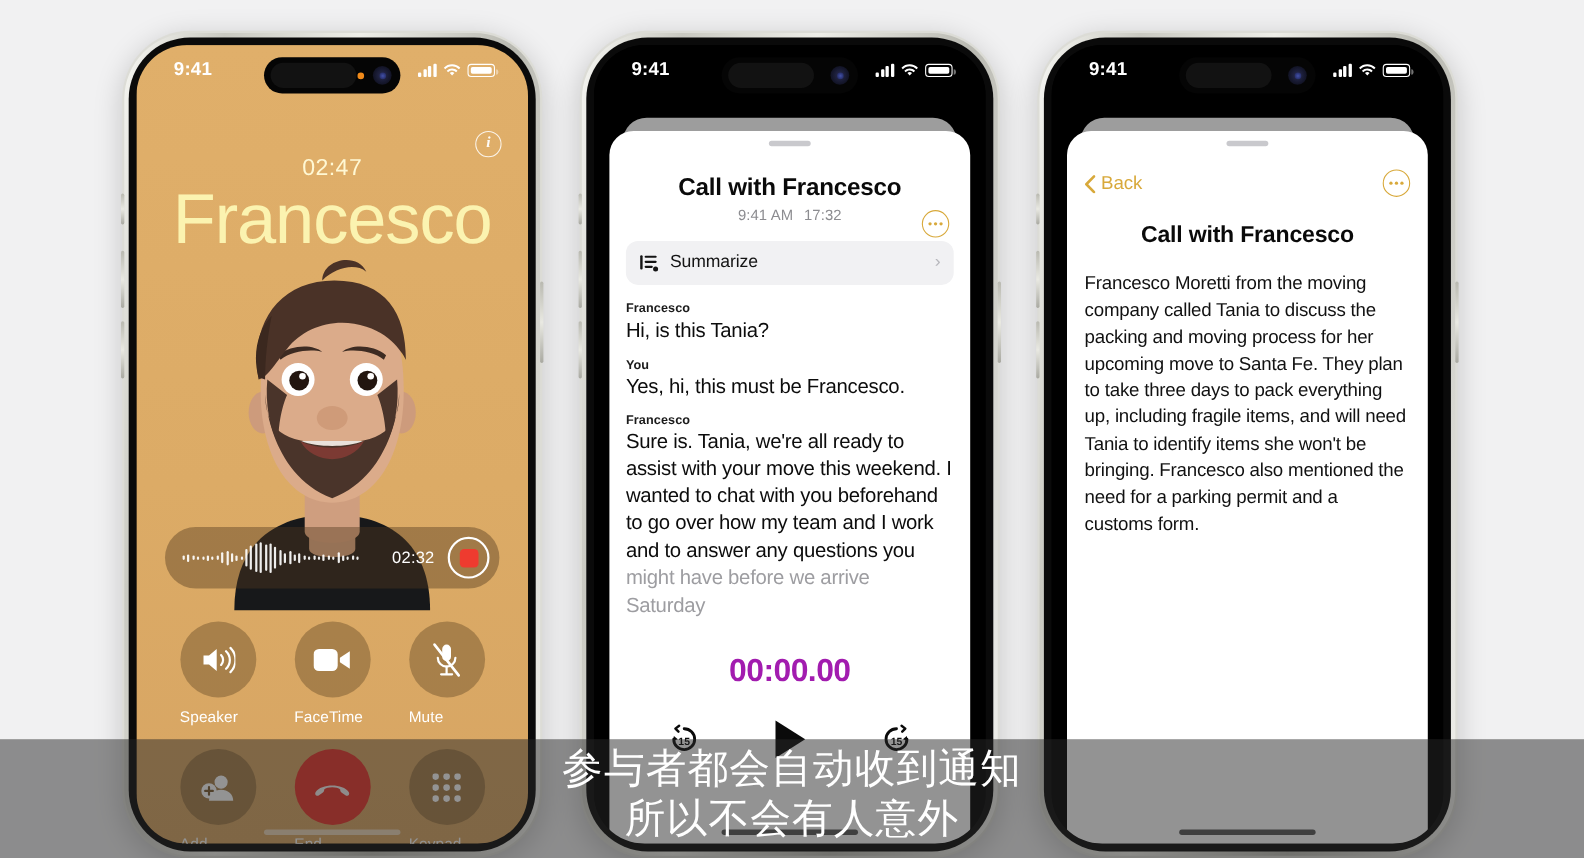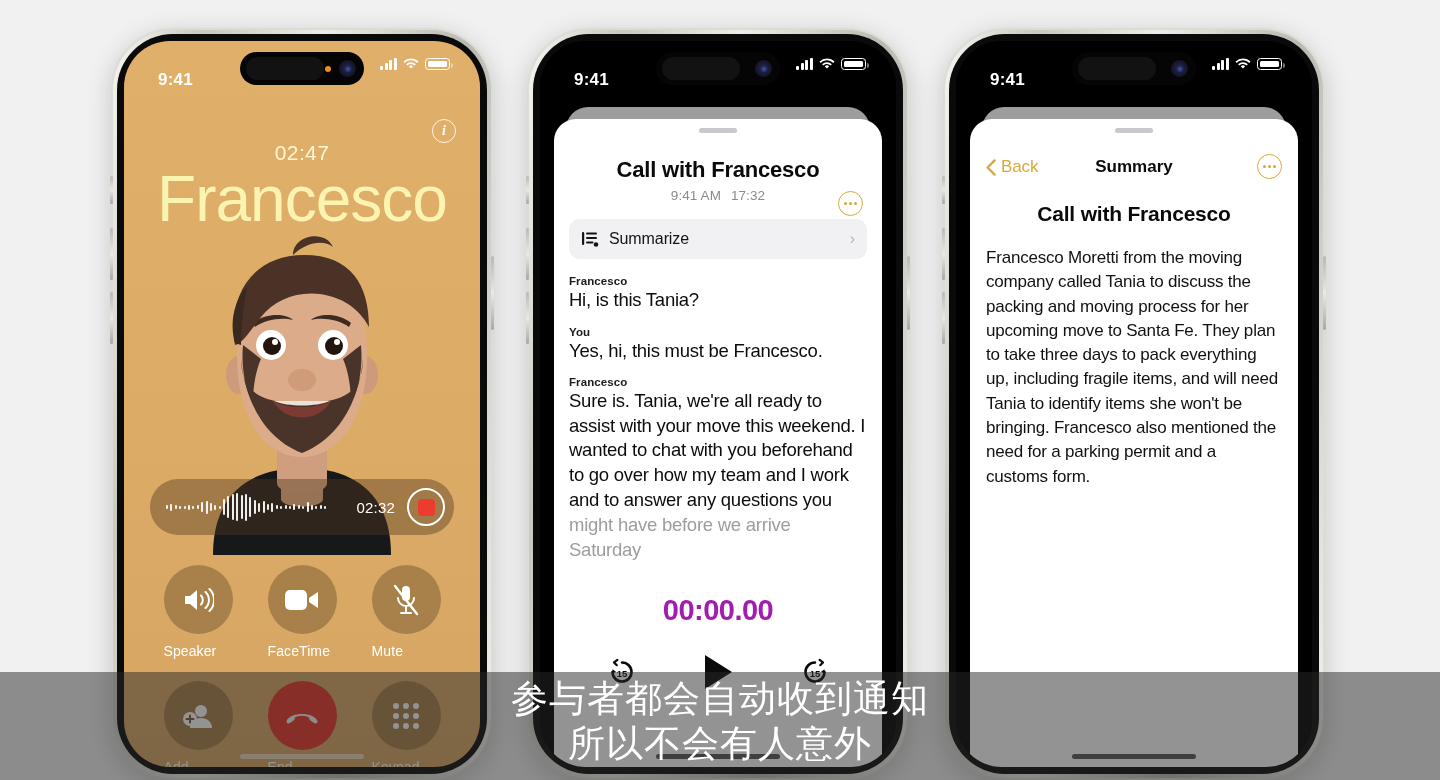--- a/index.html
+++ b/index.html
@@ -20,21 +20,21 @@
   .screen { position: absolute; inset: 13px; border-radius: 46px; overflow: hidden; background: #000; }
 
   
   .btn-side { position: absolute; width: 3px; border-radius: 2px;
               background: linear-gradient(180deg,#b9b9b0,#e9e9e2,#a9a9a1); }
   .btn-left  { left: -1px; }
   .btn-right { right: -1px; }
 
   
   .statusbar { position: absolute; top: 0; left: 0; right: 0; height: 54px; z-index: 6; }
-  .sb-time { position: absolute; left: 34px; top: 29px; font-size: 17px; font-weight: 700;
+  .sb-time { position: absolute; left: 34px; top: 12px; font-size: 17px; font-weight: 700;
              letter-spacing: .2px; text-align: right; }
   .sb-right { position: absolute; right: 30px; top: 17px; display: flex; align-items: center; gap: 6px; }
   .bars { display: flex; align-items: flex-end; gap: 1.6px; height: 12px; }
   .bars i { width: 3px; border-radius: 1px; display: block; background: currentColor; }
   .bars i:nth-child(1){height:4px} .bars i:nth-child(2){height:7px}
   .bars i:nth-child(3){height:10px} .bars i:nth-child(4){height:12px}
   .wifi { width: 16px; height: 12px; position: relative; }
   .wifi svg { display: block; }
   .batt { width: 25px; height: 12px; border: 1.6px solid currentColor; border-radius: 3.5px;
           position: relative; opacity: 1; }
@@ -494,21 +494,20 @@
       <div class="sheet">
         <div class="grabber"></div>
 
         <div class="nav">
           <div class="nav-back">
             <svg width="10" height="17" viewBox="0 0 10 17">
               <path d="M8.6 1.4 1.6 8.5l7 7.1" stroke="#d8a93b" stroke-width="2.4" fill="none" stroke-linecap="round" stroke-linejoin="round"></path>
             </svg>
             <span>Back</span>
           </div>
-          <div class="nav-title">Summary</div>
           <div class="nav-more">
               <i></i>
               <i></i>
               <i></i>
             </div>
         </div>
 
         <div class="sum-title">Call with Francesco</div>
         <div class="sum-body">Francesco Moretti from the moving company called Tania to discuss the packing and moving process for her upcoming move to Santa Fe. They plan to take three days to pack everything up, including fragile items, and will need Tania to identify items she won't be bringing. Francesco also mentioned the need for a parking permit and a customs form.</div>
       </div>

